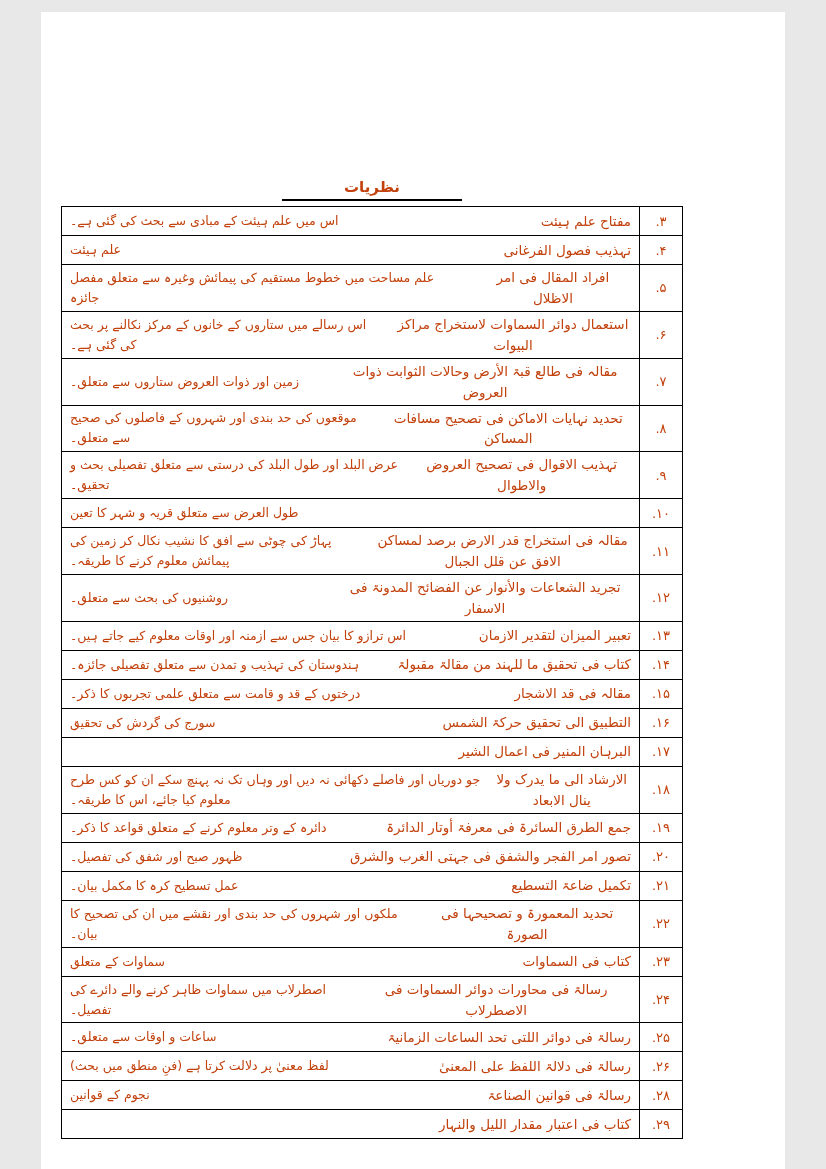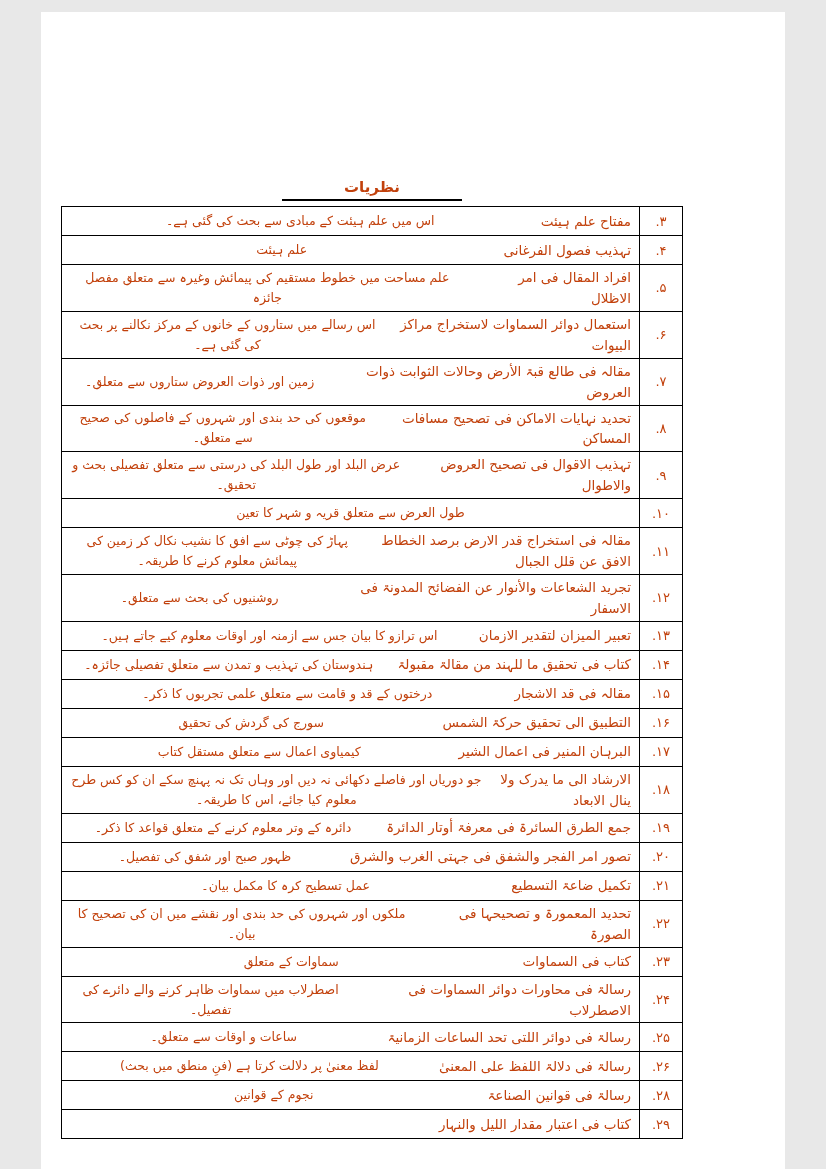--- a/index.html
+++ b/index.html
@@ -30,24 +30,24 @@
   .row:last-child{border-bottom:none;}
   .cell-num{
     flex:0 0 42px;align-self:stretch;display:flex;align-items:center;justify-content:center;
     border-left:1px solid #000;font-size:13px;padding:2px 0;
   }
   .cell-content{
     flex:1;display:flex;direction:rtl;align-items:center;
     padding:2px 8px;gap:10px;box-sizing:border-box;
   }
   .book-title{
-    flex:0 1 auto;max-width:52%;font-size:13.5px;text-align:right;line-height:1.55;
+    flex:0 1 auto;max-width:52%;font-size:13.5px;text-align:center;line-height:1.55;
   }
   .book-desc{
-    flex:1 1 auto;font-size:12.5px;text-align:center;line-height:1.6;
+    flex:1 1 auto;font-size:12.5px;text-align:left;line-height:1.6;
   }
 </style>
 </head>
 <body>
 
 <div class="page">
   <div class="content">
 
     <h1 class="heading">
       <span>نظریات</span>
@@ -106,21 +106,21 @@
   </div>
           <div class="row">
     <div class="cell-num">۱۰.</div>
     <div class="cell-content">
       <div class="book-desc">طول العرض سے متعلق قریہ و شہر کا تعین</div>
     </div>
   </div>
           <div class="row">
     <div class="cell-num">۱۱.</div>
     <div class="cell-content">
-      <div class="book-title">مقالہ فی استخراج قدر الارض برصد الخطاط الافق عن قلل الجبال</div>
+      <div class="book-title">مقالہ فی استخراج قدر الارض برصد لمساکن الافق عن قلل الجبال</div>
       <div class="book-desc">پہاڑ کی چوٹی سے افق کا نشیب نکال کر زمین کی پیمائش معلوم کرنے کا طریقہ۔</div>
     </div>
   </div>
           <div class="row">
     <div class="cell-num">۱۲.</div>
     <div class="cell-content">
       <div class="book-title">تجرید الشعاعات والأنوار عن الفضائح المدونۃ فی الاسفار</div>
       <div class="book-desc">روشنیوں کی بحث سے متعلق۔</div>
     </div>
   </div>
@@ -149,21 +149,20 @@
     <div class="cell-num">۱۶.</div>
     <div class="cell-content">
       <div class="book-title">التطبیق الی تحقیق حرکۃ الشمس</div>
       <div class="book-desc">سورج کی گردش کی تحقیق</div>
     </div>
   </div>
           <div class="row">
     <div class="cell-num">۱۷.</div>
     <div class="cell-content">
       <div class="book-title">البرہان المنیر فی اعمال الشیر</div>
-      <div class="book-desc">کیمیاوی اعمال سے متعلق مستقل کتاب</div>
     </div>
   </div>
           <div class="row">
     <div class="cell-num">۱۸.</div>
     <div class="cell-content">
       <div class="book-title">الارشاد الی ما یدرک ولا ینال الابعاد</div>
       <div class="book-desc">جو دوریاں اور فاصلے دکھائی نہ دیں اور وہاں تک نہ پہنچ سکے ان کو کس طرح معلوم کیا جائے، اس کا طریقہ۔</div>
     </div>
   </div>
           <div class="row">

